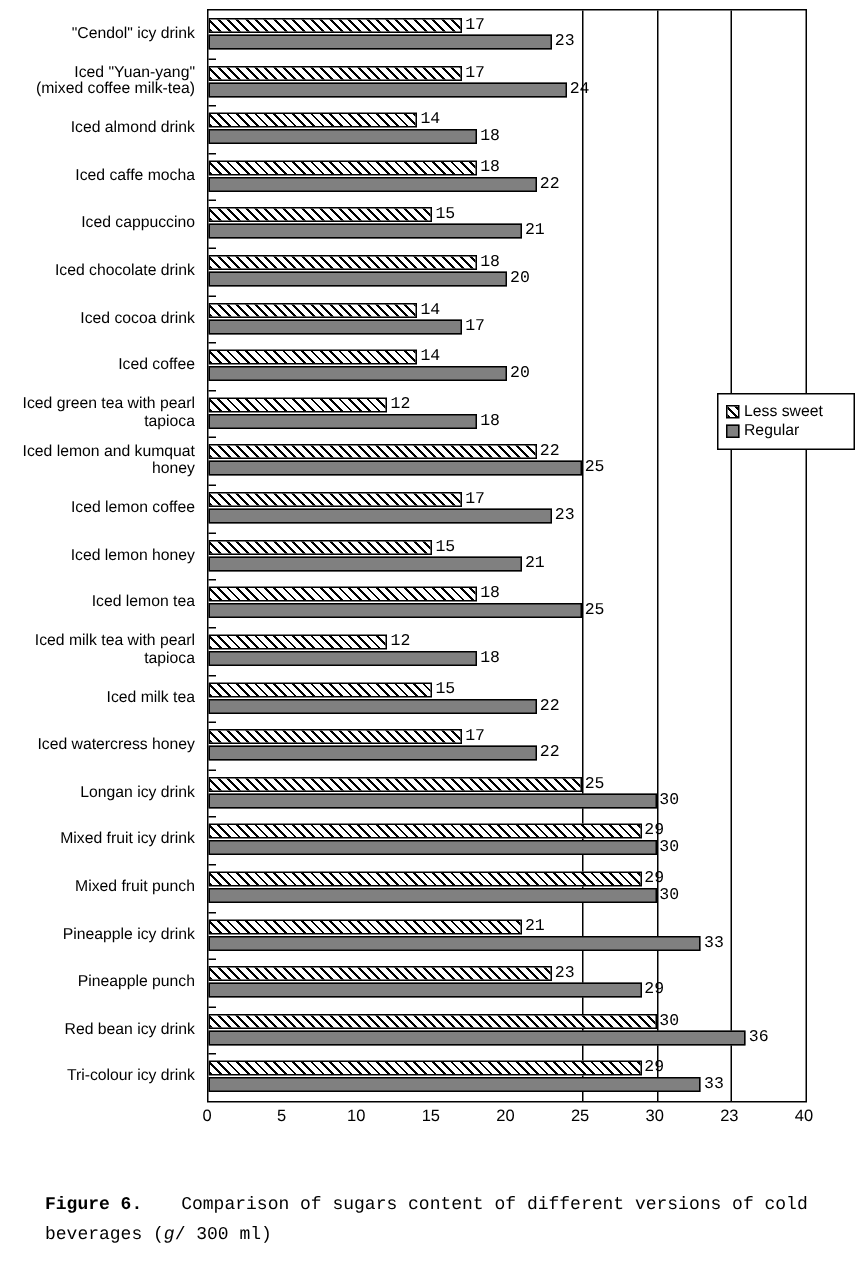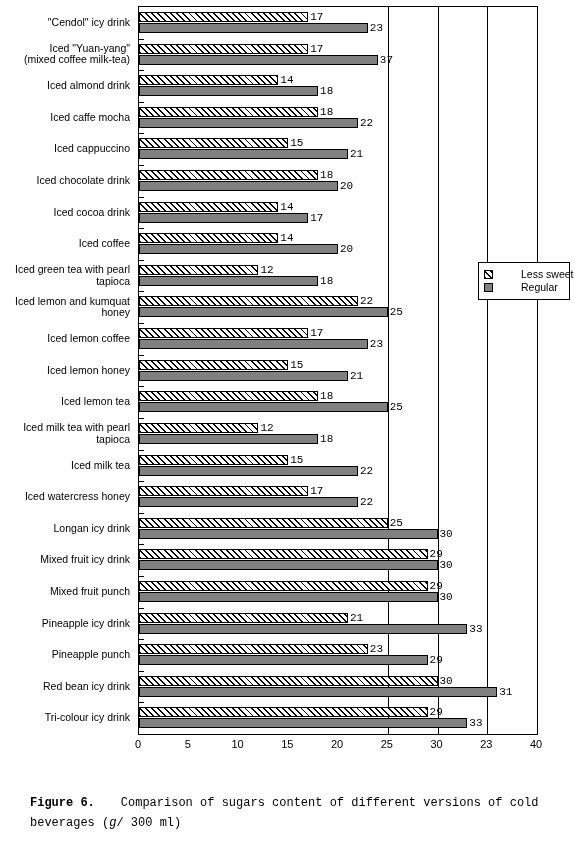--- a/index.html
+++ b/index.html
@@ -29,21 +29,21 @@
   #cat-labels{position:absolute;left:0;top:6px;width:134px;height:729px;}
   .cat-label{position:absolute;right:4px;width:134px;text-align:right;font-size:10.5px;line-height:11.5px;color:#000;}
 
   
   #x-axis{position:absolute;left:138px;top:736px;width:400px;height:18px;}
   .x-tick-label{position:absolute;top:2px;font-size:11px;line-height:12px;transform:translateX(-50%);text-align:center;}
   #x-axis-title{position:absolute;left:138px;top:757px;width:400px;text-align:center;font-size:11px;}
 
   
   #legend{position:absolute;left:478px;top:262px;width:92px;border:1px solid #000;background:#fff;padding:4px 5px;box-sizing:border-box;}
-  .legend-row{display:flex;align-items:center;margin:2px 0;gap:25px;}
+  .legend-row{display:flex;align-items:center;margin:2px 0;}
   .legend-swatch{width:9px;height:9px;border:1px solid #000;box-sizing:border-box;margin-right:3px;flex:none;}
   .legend-swatch.less{background-color:#fff;background-image:repeating-linear-gradient(45deg,#000 0px,#000 1.4px,#fff 1.4px,#fff 4px);}
   .legend-swatch.regular{background:#808080;}
   .legend-label{font-size:10.5px;line-height:11px;white-space:nowrap;}
 
   
   #caption{position:absolute;left:30px;top:793px;width:520px;font-family:Liberation Mono, monospace;font-size:12px;line-height:20px;color:#000;}
   #caption .fig-num{font-weight:bold;}
   #caption .gap{display:inline-block;width:26px;}
   #caption .ital{font-style:italic;}
@@ -140,21 +140,21 @@
           <div class="bar less" style="top: 5px; width: 169.15px;"></div>
           <div class="bar-value" style="top: 5px; left: 171.15px;">17</div>
           <div class="bar regular" style="top: 16px; width: 228.85px;"></div>
           <div class="bar-value" style="top: 16px; left: 230.85px;">23</div>
         </div>
         <div class="cat-row" style="top: 31.6087px; height: 31.6087px;">
           <div class="tickmark" style="top: 0px;"></div>
           <div class="bar less" style="top: 5px; width: 169.15px;"></div>
           <div class="bar-value" style="top: 5px; left: 171.15px;">17</div>
           <div class="bar regular" style="top: 16px; width: 238.8px;"></div>
-          <div class="bar-value" style="top: 16px; left: 240.8px;">37</div>
+          <div class="bar-value" style="top: 16px; left: 240.8px;">24</div>
         </div>
         <div class="cat-row" style="top: 63.2174px; height: 31.6087px;">
           <div class="tickmark" style="top: 0px;"></div>
           <div class="bar less" style="top: 5px; width: 139.3px;"></div>
           <div class="bar-value" style="top: 5px; left: 141.3px;">14</div>
           <div class="bar regular" style="top: 16px; width: 179.1px;"></div>
           <div class="bar-value" style="top: 16px; left: 181.1px;">18</div>
         </div>
         <div class="cat-row" style="top: 94.8261px; height: 31.6087px;">
           <div class="tickmark" style="top: 0px;"></div>
@@ -280,21 +280,21 @@
           <div class="bar less" style="top: 5px; width: 228.85px;"></div>
           <div class="bar-value" style="top: 5px; left: 230.85px;">23</div>
           <div class="bar regular" style="top: 16px; width: 288.55px;"></div>
           <div class="bar-value" style="top: 16px; left: 290.55px;">29</div>
         </div>
         <div class="cat-row" style="top: 663.783px; height: 31.6087px;">
           <div class="tickmark" style="top: 0px;"></div>
           <div class="bar less" style="top: 5px; width: 298.5px;"></div>
           <div class="bar-value" style="top: 5px; left: 300.5px;">30</div>
           <div class="bar regular" style="top: 16px; width: 358.2px;"></div>
-          <div class="bar-value" style="top: 16px; left: 360.2px;">31</div>
+          <div class="bar-value" style="top: 16px; left: 360.2px;">36</div>
         </div>
         <div class="cat-row" style="top: 695.391px; height: 31.6087px;">
           <div class="tickmark" style="top: 0px;"></div>
           <div class="bar less" style="top: 5px; width: 288.55px;"></div>
           <div class="bar-value" style="top: 5px; left: 290.55px;">29</div>
           <div class="bar regular" style="top: 16px; width: 328.35px;"></div>
           <div class="bar-value" style="top: 16px; left: 330.35px;">33</div>
         </div>
       </div>
   </div>

